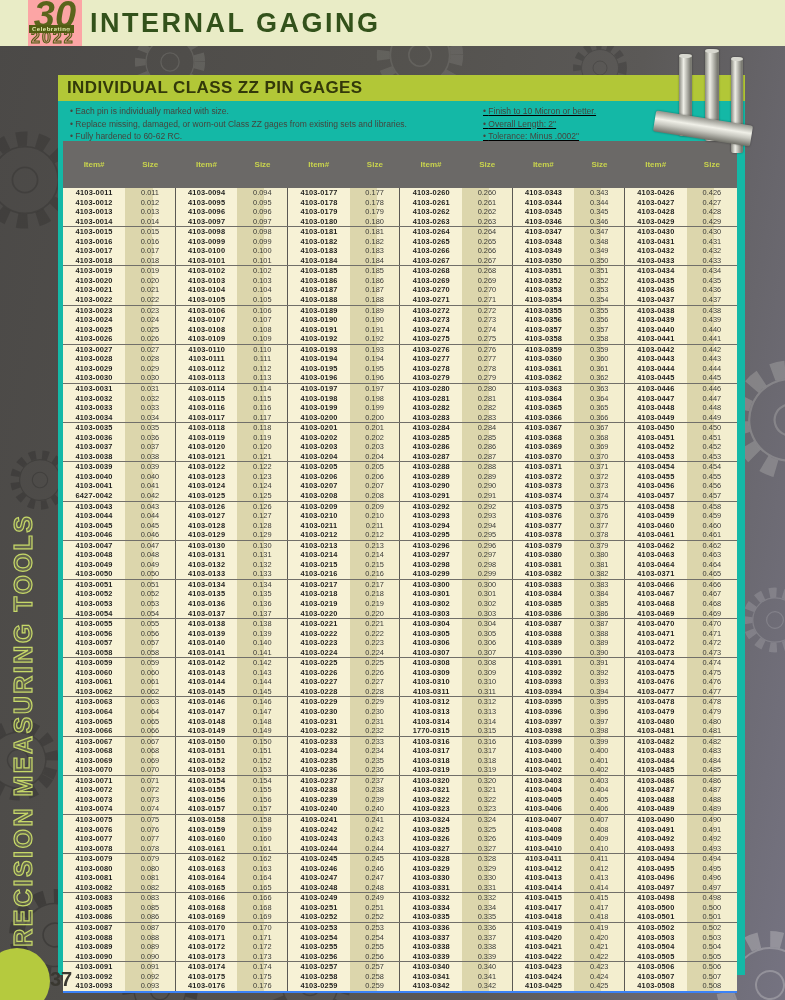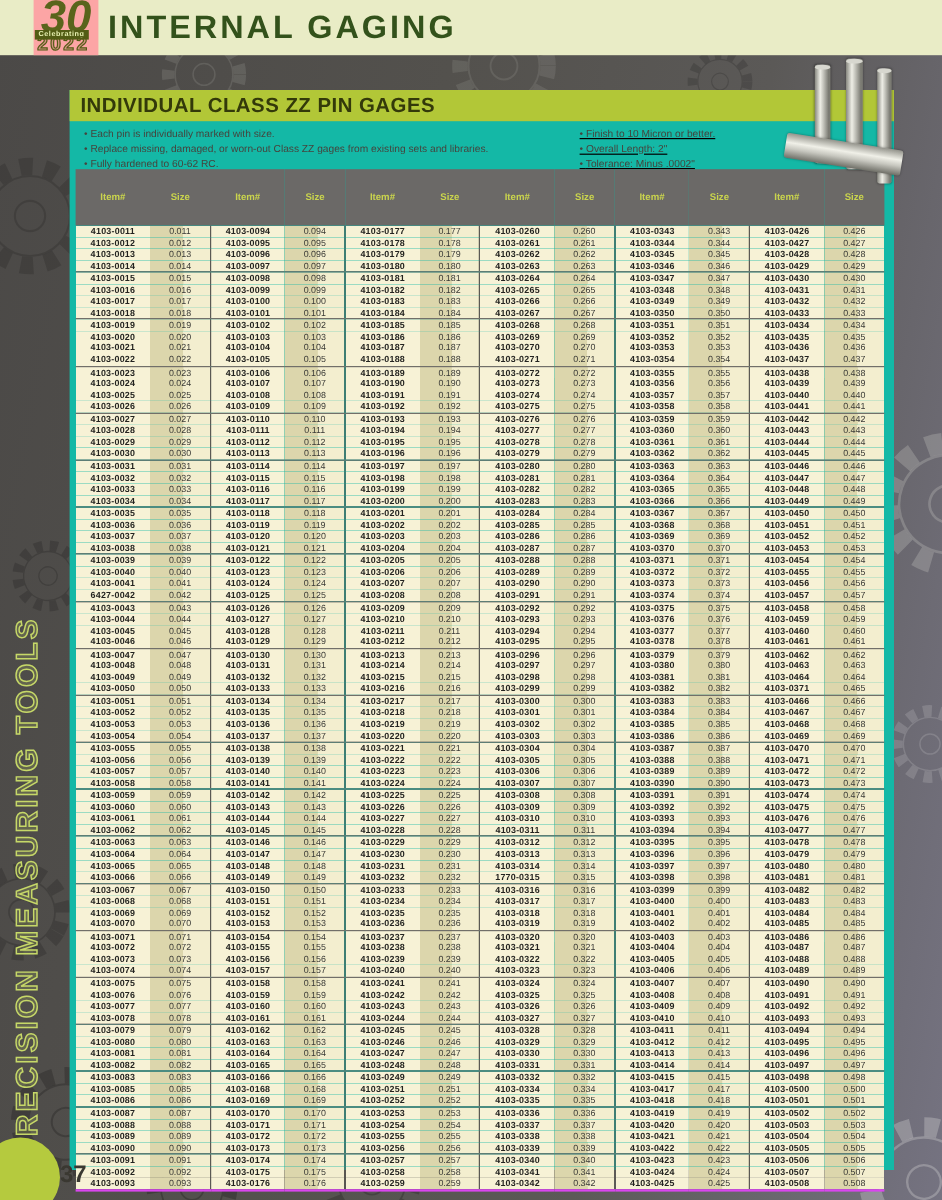--- a/index.html
+++ b/index.html
@@ -32,21 +32,21 @@
 
   
   .gages-table{position:absolute;left:5px;top:66px;width:674px;border-collapse:collapse;table-layout:fixed;}
   .gages-table th{height:13px;background:#6b6967;color:#c9d44d;font-size:8px;font-weight:bold;padding:17px;}
   .gages-table td{height:9.55px;font-size:7.4px;padding:0;text-align:center;
       white-space:nowrap;overflow:hidden;line-height:9.5px;}
   td.item{font-weight:bold;color:#232320;background:#f7f2d6;letter-spacing:0.2px;}
   td.size{color:#3a3a36;background:linear-gradient(to right,#dcd6ac 0 55%,#f3eecf 55%);}
   .pair-start{border-left:1px solid #5b5954;}
   tr.group-end td{border-bottom:1px solid #716f69;}
-  tbody tr:last-child td{border-bottom:2px solid #d946ef;}
+  tbody tr:last-child td{border-bottom:2px solid #3b82f6;}
 
   
   .pins-graphic{position:absolute;left:652px;top:46px;width:132px;height:114px;z-index:5;}
   .pin{position:absolute;border-radius:2px;box-shadow:0 0 2px rgba(0,0,0,0.4);}
   .pin-v{background:linear-gradient(90deg,#8e8e88,#ececе4 0,#ececе4);}
   .pin-v{background:linear-gradient(90deg,#87877f,#eeeee6 35%,#c4c4bc 55%,#7b7b73 88%);}
   .pin-v::before{content:"";position:absolute;left:0;top:0;width:100%;height:4px;
       background:#d7d7cf;border-radius:50%;}
   .pin-h{background:linear-gradient(180deg,#93938b,#f0f0e8 38%,#c8c8c0 62%,#6f6f67);}
   .pin1{left:27px;top:8px;width:13px;height:82px;}

